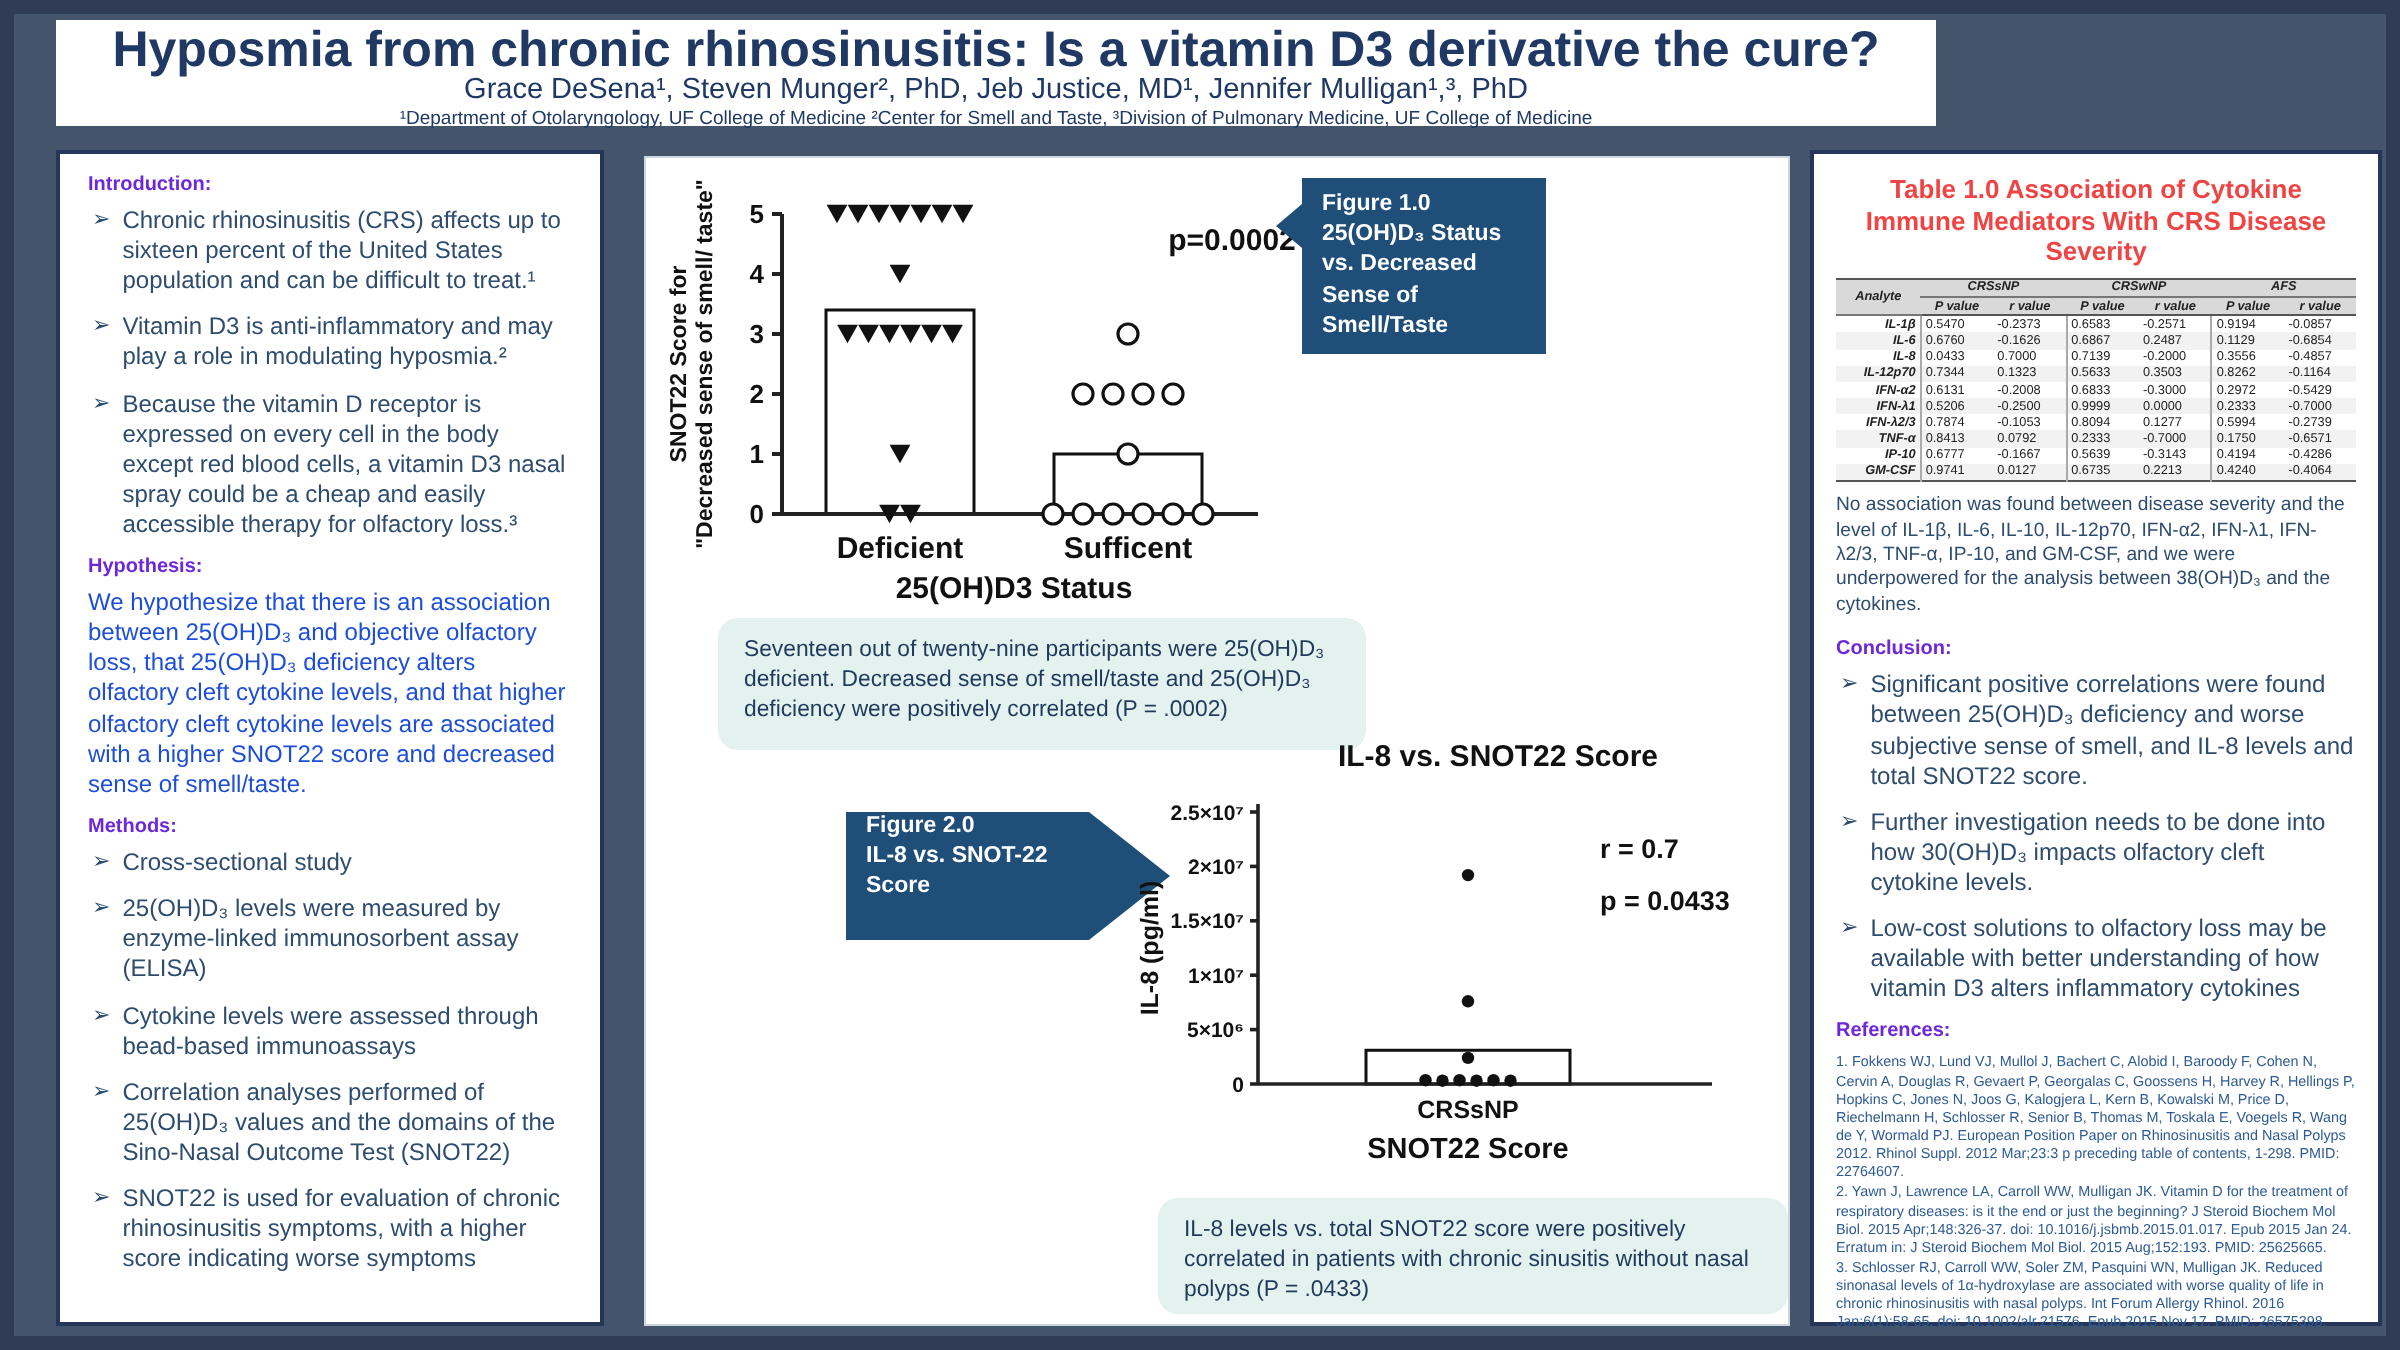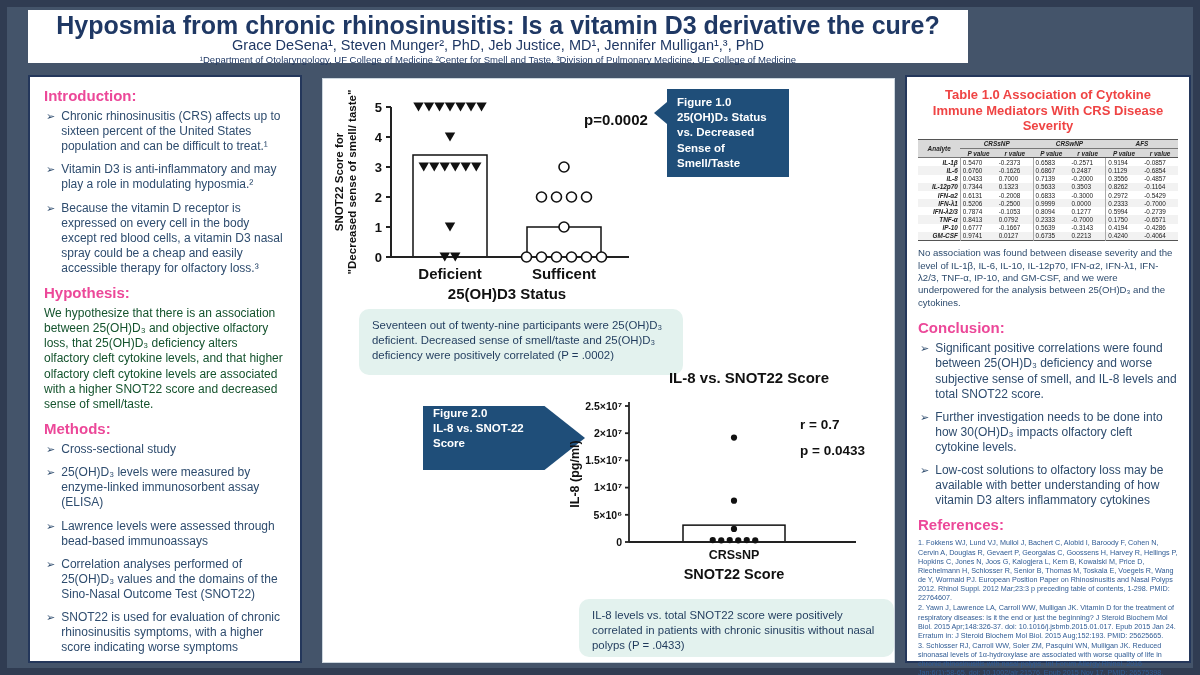--- a/index.html
+++ b/index.html
@@ -9,31 +9,31 @@
   .panel{position:absolute;background:#FFFFFF;box-sizing:border-box;}
   
   .header{left:28px;top:10px;width:940px;height:53px;text-align:center;padding-top:2px;}
   .title{font-size:25px;font-weight:bold;color:#1F3864;line-height:1.05;}
   .authors{font-size:14.5px;color:#1F3864;line-height:1.1;}
   .affil{font-size:9.5px;color:#1F3864;line-height:1.2;}
   
   .left-col{left:28px;top:75px;width:274px;height:588px;border:2px solid #24375B;padding:10px 14px 0 14px;}
   .mid-col{left:322px;top:78px;width:573px;height:585px;border:1px solid #CCD6DE;}
   .right-col{left:905px;top:75px;width:286px;height:588px;border:2px solid #24375B;padding:8px 11px 0 11px;}
-  h2{margin:0 0 5px 0;font-size:15px;color:#ec4899;}
+  h2{margin:0 0 5px 0;font-size:10px;color:#6d28d9;}
   .body-text,.bt{font-size:12px;color:#2E4C6E;line-height:1.26;}
   .bullet{display:flex;margin:0 0 8px 0;}
   .bm{color:#2E4C6E;font-size:11px;margin:0 6px 0 2px;line-height:1.4;}
-  .para{font-size:12px;color:#14532d;line-height:1.26;margin:0 0 8px 0;}
+  .para{font-size:12px;color:#1d4ed8;line-height:1.26;margin:0 0 8px 0;}
   .section{margin-bottom:4px;}
   
   .chart-svg{position:absolute;}
   .callout{position:absolute;background:#1F4E79;color:#FFFFFF;font-weight:bold;box-sizing:border-box;}
   .callout .c-line{font-size:11.5px;line-height:1.32;}
-  .callout-1{left:344px;top:10px;width:122px;padding:6px 8px 6px 10px;}
+  .callout-1{left:328px;top:10px;width:122px;padding:6px 8px 6px 10px;}
   .callout-1:before{content:"";position:absolute;left:-13px;top:13px;width:0;height:0;
       border-top:11px solid transparent;border-bottom:11px solid transparent;border-right:13px solid #1F4E79;}
   .callout-2{left:100px;top:327px;width:162px;height:64px;padding:0 42px 6px 10px;
       clip-path:polygon(0 0,75% 0,100% 50%,75% 100%,0 100%);}
   .caption{position:absolute;background:#E3F2EE;border-radius:10px;color:#1F3A5C;
       font-size:11.4px;line-height:1.3;padding:9px 13px;box-sizing:border-box;}
   .caption-1{left:36px;top:230px;width:324px;height:66px;}
   .caption-2{left:256px;top:520px;width:315px;height:58px;}
   
   .tbl-title{font-size:13px;font-weight:bold;color:#ef4444;text-align:center;line-height:1.2;margin:2px 4px 5px 4px;}
@@ -91,21 +91,21 @@
         <div class="bullet">
           <span class="bm">➢</span>
           <span class="bt">Cross-sectional study</span>
         </div>
         <div class="bullet">
           <span class="bm">➢</span>
           <span class="bt">25(OH)D₃ levels were measured by enzyme-linked immunosorbent assay (ELISA)</span>
         </div>
         <div class="bullet">
           <span class="bm">➢</span>
-          <span class="bt">Lawrence levels were assessed through bead-based immunoassays</span>
+          <span class="bt">Cytokine levels were assessed through bead-based immunoassays</span>
         </div>
         <div class="bullet">
           <span class="bm">➢</span>
           <span class="bt">Correlation analyses performed of 25(OH)D₃ values and the domains of the Sino-Nasal Outcome Test (SNOT22)</span>
         </div>
         <div class="bullet">
           <span class="bm">➢</span>
           <span class="bt">SNOT22 is used for evaluation of chronic rhinosinusitis symptoms, with a higher score indicating worse symptoms</span>
         </div>
       </div>
@@ -320,21 +320,21 @@
           <td class="an">GM-CSF</td>
           <td>0.9741</td>
           <td>0.0127</td>
           <td class="gsep">0.6735</td>
           <td>0.2213</td>
           <td class="gsep">0.4240</td>
           <td>-0.4064</td>
         </tr>
       </tbody>
     </table>
-  <div class="tbl-note">No association was found between disease severity and the level of IL-1β, IL-6, IL-10, IL-12p70, IFN-α2, IFN-λ1, IFN-λ2/3, TNF-α, IP-10, and GM-CSF, and we were underpowered for the analysis between 25(OH)D₃ and the cytokines.</div>
+  <div class="tbl-note">No association was found between disease severity and the level of IL-1β, IL-6, IL-10, IL-12p70, IFN-α2, IFN-λ1, IFN-λ2/3, TNF-α, IP-10, and GM-CSF, and we were underpowered for the analysis between 38(OH)D₃ and the cytokines.</div>
 
   <div>
     <h2>Conclusion:</h2>
     <div class="concl-bullets">
         <div class="bullet">
           <span class="bm">➢</span>
           <span class="bt">Significant positive correlations were found between 25(OH)D₃ deficiency and worse subjective sense of smell, and IL-8 levels and total SNOT22 score.</span>
         </div>
         <div class="bullet">
           <span class="bm">➢</span>

